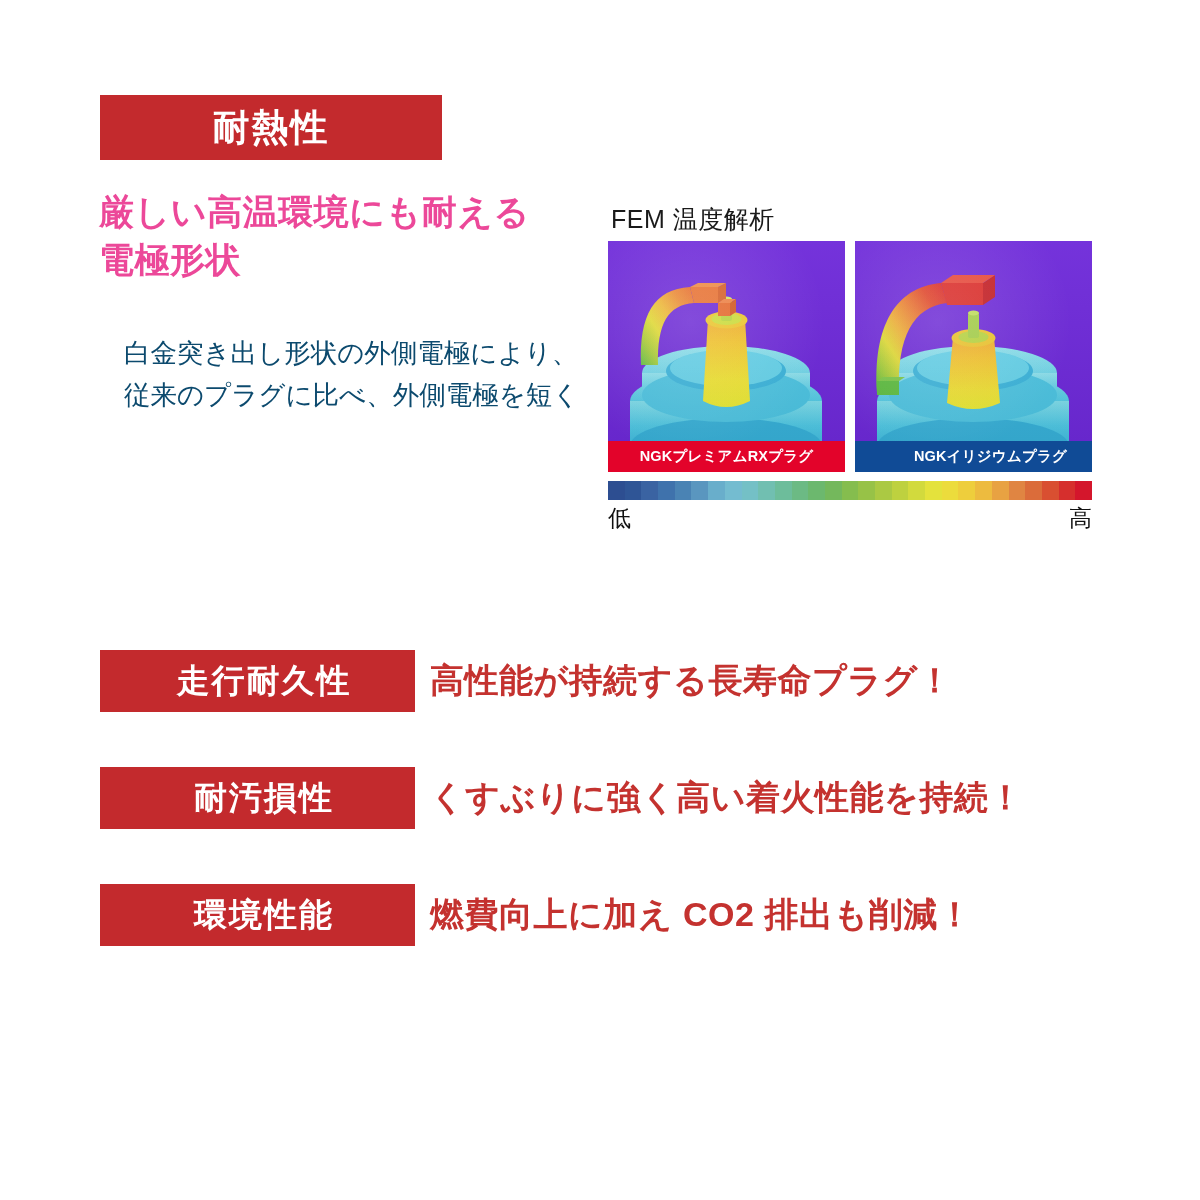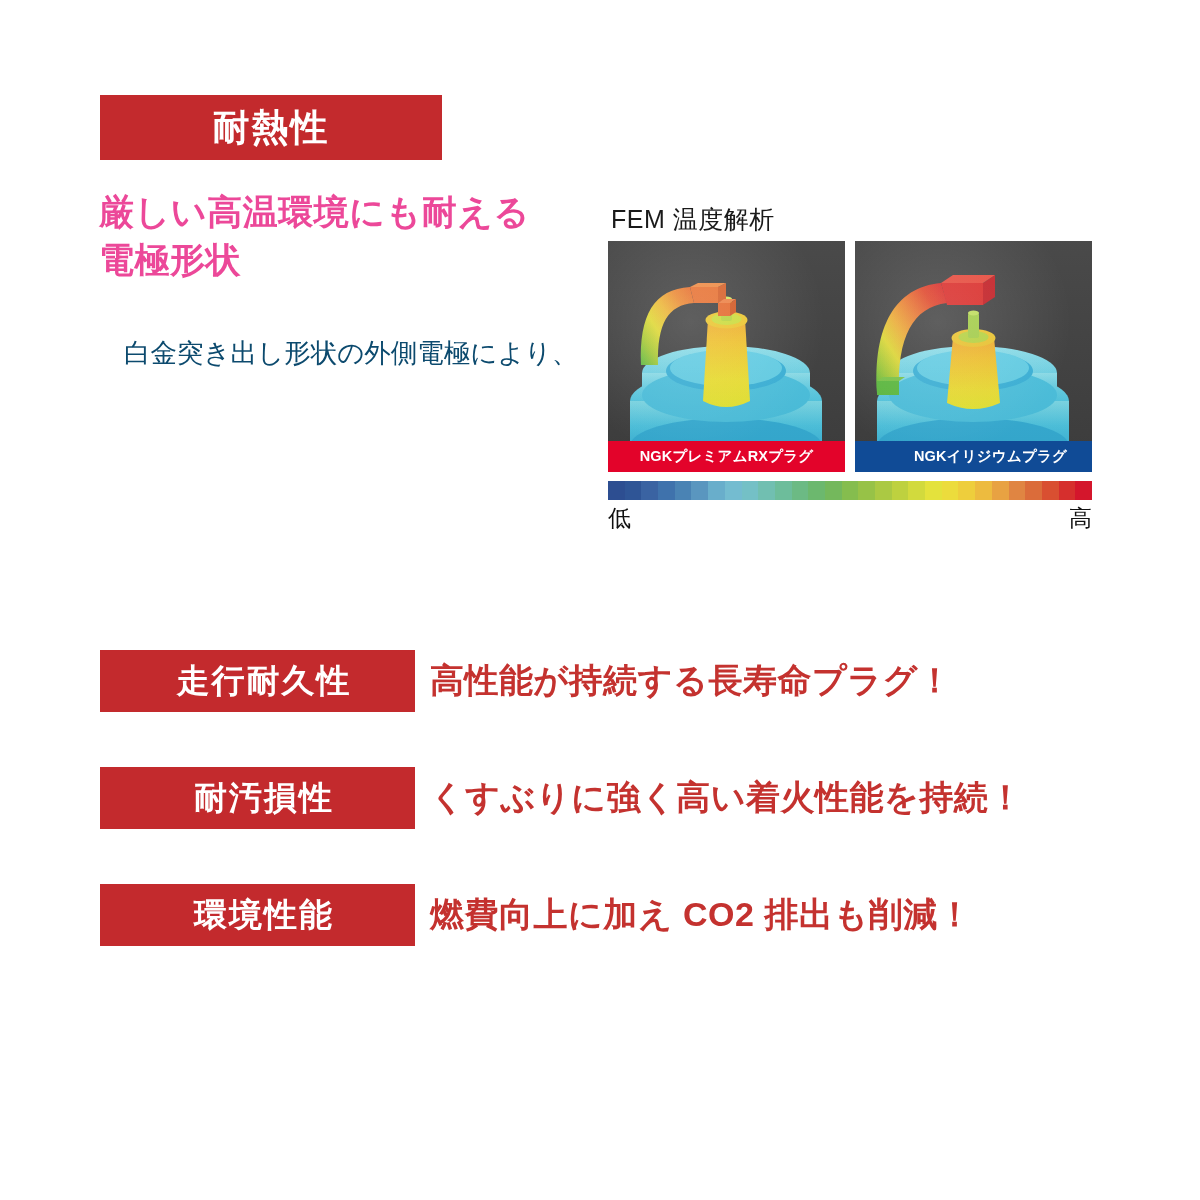--- a/index.html
+++ b/index.html
@@ -80,21 +80,21 @@
     width: 484px;
     height: 231px;
     display: flex;
     gap: 10px;
   }
 
   .fem-card {
     position: relative;
     width: 237px;
     height: 231px;
-    background: #404040;
+    background: #6d28d9;
     overflow: hidden;
   }
   .fem-card::after{          
     content:"";
     position:absolute; inset:0;
     background:
       radial-gradient(circle at 35% 35%, rgba(255,255,255,.14), rgba(0,0,0,0) 62%),
       linear-gradient(180deg, rgba(255,255,255,.05), rgba(0,0,0,.07));
     pointer-events:none;
   }
@@ -173,20 +173,21 @@
   <span>耐熱性</span>
 </div>
 
 <div class="sec1-heading">
   <div>厳しい高温環境にも耐える</div>
   <div>電極形状</div>
 </div>
 
 <div class="sec1-body">
   <div>白金突き出し形状の外側電極により、</div>
+  <div>従来のプラグに比べ、外側電極を短く</div>
 </div>
 
 <div class="fem-title">FEM 温度解析</div>
 
 <div class="fem-wrap">
 
   <div class="fem-card">
     <svg class="fem-svg" width="237" height="231" viewBox="0 0 237 231">
       <defs>
         <linearGradient id="rxElec" x1="0" y1="1" x2="1" y2="0">

